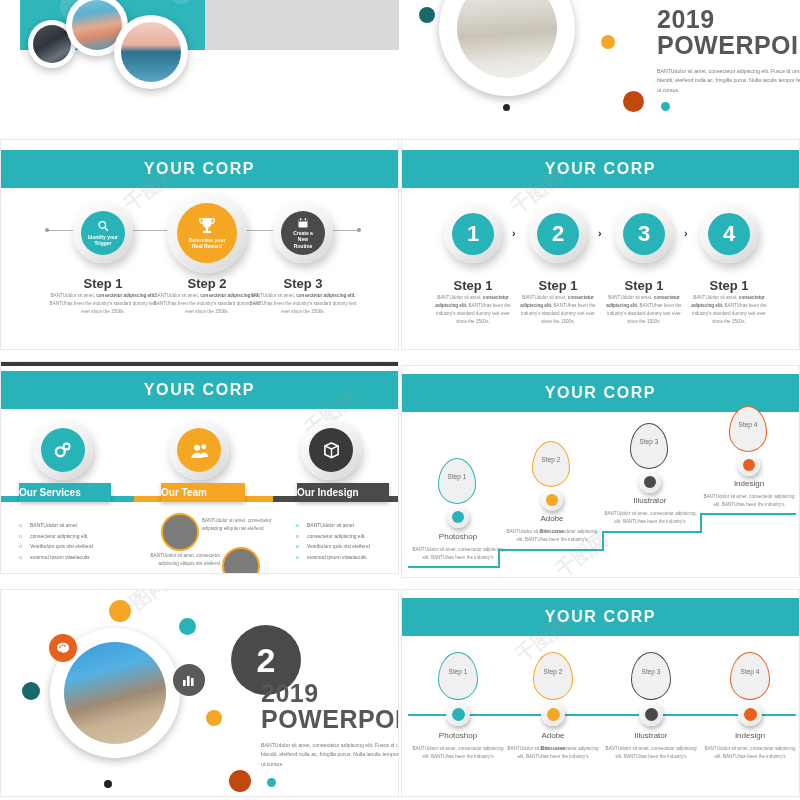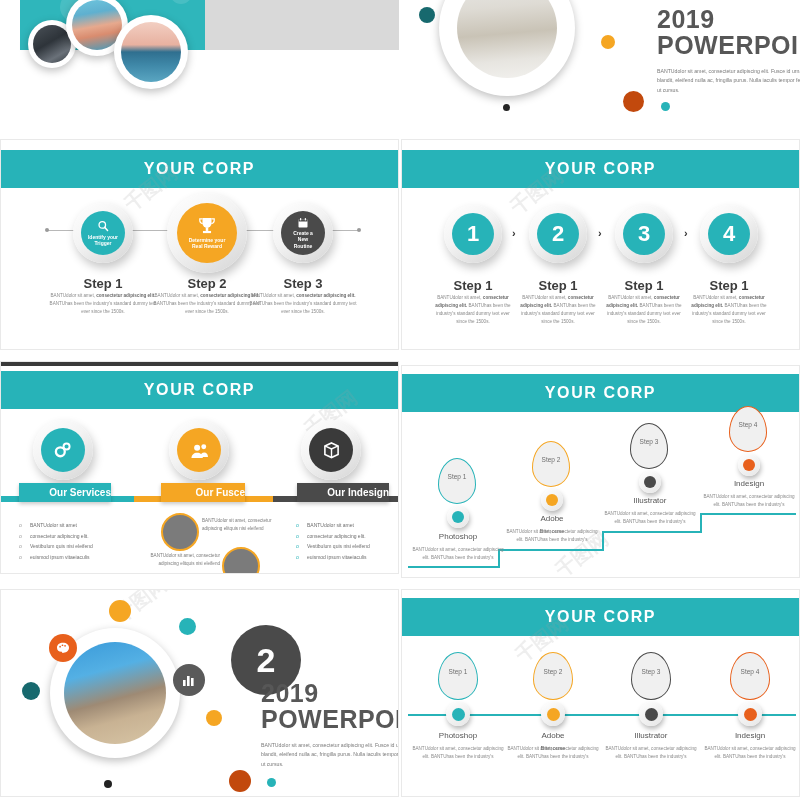--- a/index.html
+++ b/index.html
@@ -120,21 +120,21 @@
 
   .step-title { font-size: 13px; font-weight: bold; color: #3c3c3c; text-align: center; }
   .step-body { font-size: 4.6px; color: #8a8a8a; text-align: center; line-height: 1.75; }
   .step-body b { color: #6b6b6b; }
 
   .chev { position: absolute; color: #333; font-size: 11px; font-weight: bold; }
 
   
   .svc-tab {
     position: absolute; height: 19px;
-    display: flex; align-items: center; justify-content: flex-end;
+    display: flex; align-items: center; justify-content: flex-start;
     color: #ffffff; font-weight: bold; font-size: 10px;
     box-shadow: 0 2px 4px rgba(0,0,0,0.22);
   }
   .svc-rule { position: absolute; height: 6px; }
   .bullets { position: absolute; font-size: 5px; color: #6f6f6f; line-height: 2.1; }
   .bullets li { list-style: none; position: relative; padding-left: 11px; }
   .bullets li:before {
     content: "o"; position: absolute; left: 0; top: 0; font-size: 5px;
   }
   .bullets.teal li:before { color: #27b3b8; }
@@ -366,21 +366,21 @@
     </div>
 
     <div class="svc-rule" style="left:0;top:134px;width:133px;background:#27b3b8;"></div>
     <div class="svc-rule" style="left:133px;top:134px;width:139px;background:#f5a623;"></div>
     <div class="svc-rule" style="left:272px;top:134px;width:127px;background:#4a4a4a;"></div>
 
     <div class="svc-tab" style="left:18px;top:121px;width:92px;background:#27b3b8;">
       <span>Our Services</span>
     </div>
     <div class="svc-tab" style="left:160px;top:121px;width:84px;background:#f5a623;">
-      <span>Our Fusce</span>
+      <span>Our Team</span>
     </div>
     <div class="svc-tab" style="left:296px;top:121px;width:92px;background:#4a4a4a;">
       <span>Our Indesign</span>
     </div>
 
     <ul class="bullets gray" style="left:18px;top:158px;width:130px;">
       <li>BANTUdolor sit amet</li>
       <li>consectetur adipiscing elit.</li>
       <li>Vestibulum quis nisi eleifend</li>
       <li>euismod ipsum vitaeiaculis</li>

